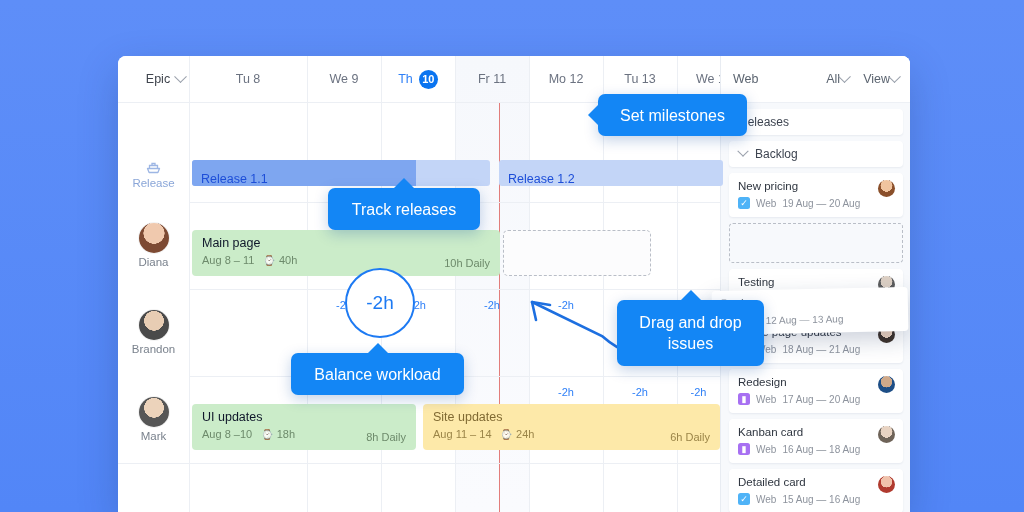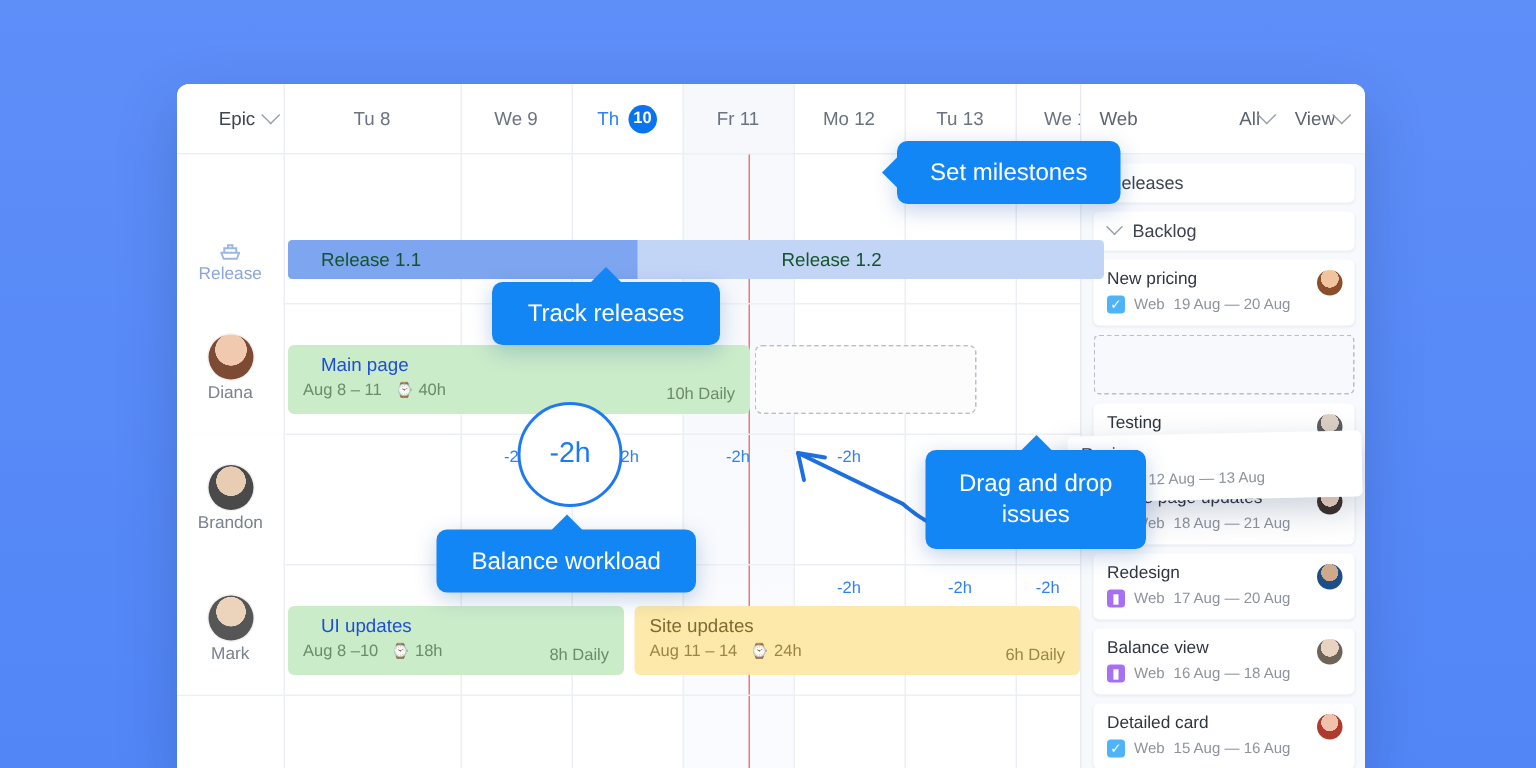--- a/index.html
+++ b/index.html
@@ -87,41 +87,41 @@
   .milestone-chip {
     position: absolute; height: 24px; border-radius: 4px;
     background: #fdecec; border: 1px solid #f3c3c0;
     display:flex; align-items:center; padding: 0 9px;
     font-size: 12px; color: #e0625c; white-space: nowrap; z-index: 4;
   }
 
   
   .release-bar {
     position: absolute; height: 26px; border-radius: 3px;
-    background: #c3d5f7; display:flex; align-items:center;
-    padding-left: 22px; font-size: 12.5px; color: #14532d; z-index: 4;
+    background: #c3d5f7; display:flex; align-items:flex-end;
+    padding-left: 9px; font-size: 12.5px; color: #1d4ed8; z-index: 4;
     overflow: hidden;
   }
   .release-bar .fill {
     position: absolute; left:0; top:0; bottom:0; background: #7ea6f0;
   }
   .release-bar .lbl { position: relative; z-index: 2; }
 
   
   .task-bar {
     position: absolute; height: 46px; border-radius: 4px; z-index: 4;
     padding: 6px 10px 0 10px; box-sizing: border-box; overflow: hidden;
   }
   .task-bar .t-title { font-size: 12.5px; line-height: 15px; }
   .task-bar .t-sub { font-size: 11px; margin-top: 3px; display:flex; align-items:center; gap:9px;}
   .task-bar .t-right {
     position:absolute; right: 10px; bottom: 7px; font-size: 11px;
   }
   .task-green { background: #cbecc9; }
-  .task-green .t-title { color: #1d4ed8; margin-left: 12px; }
+  .task-green .t-title { color: #0f172a; }
   .task-green .t-sub, .task-green .t-right { color: #6d8a6b; }
   .task-cyan { background: #c6ecee; }
   .task-cyan .t-title { color: #36585c; }
   .task-cyan .t-sub, .task-cyan .t-right { color: #5d8489; }
   .task-yellow { background: #fde9a9; }
   .task-yellow .t-title { color: #806a33; }
   .task-yellow .t-sub, .task-yellow .t-right { color: #9b8548; }
   .hourglass { font-size: 10px; opacity:.85; }
 
   
@@ -412,21 +412,21 @@
         <div class="c-title">Redesign</div>
         <div class="c-meta">
           <span class="c-type story">▮</span>
           <span>Web</span>
           <span>17 Aug — 20 Aug</span>
         </div>
         <div class="c-av" style="background:radial-gradient(circle at 50% 34%, #cfa98a 0 40%, #1d4e86 41% 100%);"></div>
       </div>
 
       <div class="card">
-        <div class="c-title">Balance view</div>
+        <div class="c-title">Kanban card</div>
         <div class="c-meta">
           <span class="c-type story">▮</span>
           <span>Web</span>
           <span>16 Aug — 18 Aug</span>
         </div>
         <div class="c-av" style="background:radial-gradient(circle at 50% 34%, #e8d3c2 0 42%, #6e6358 43% 100%);"></div>
       </div>
 
       <div class="card">
         <div class="c-title">Detailed card</div>

